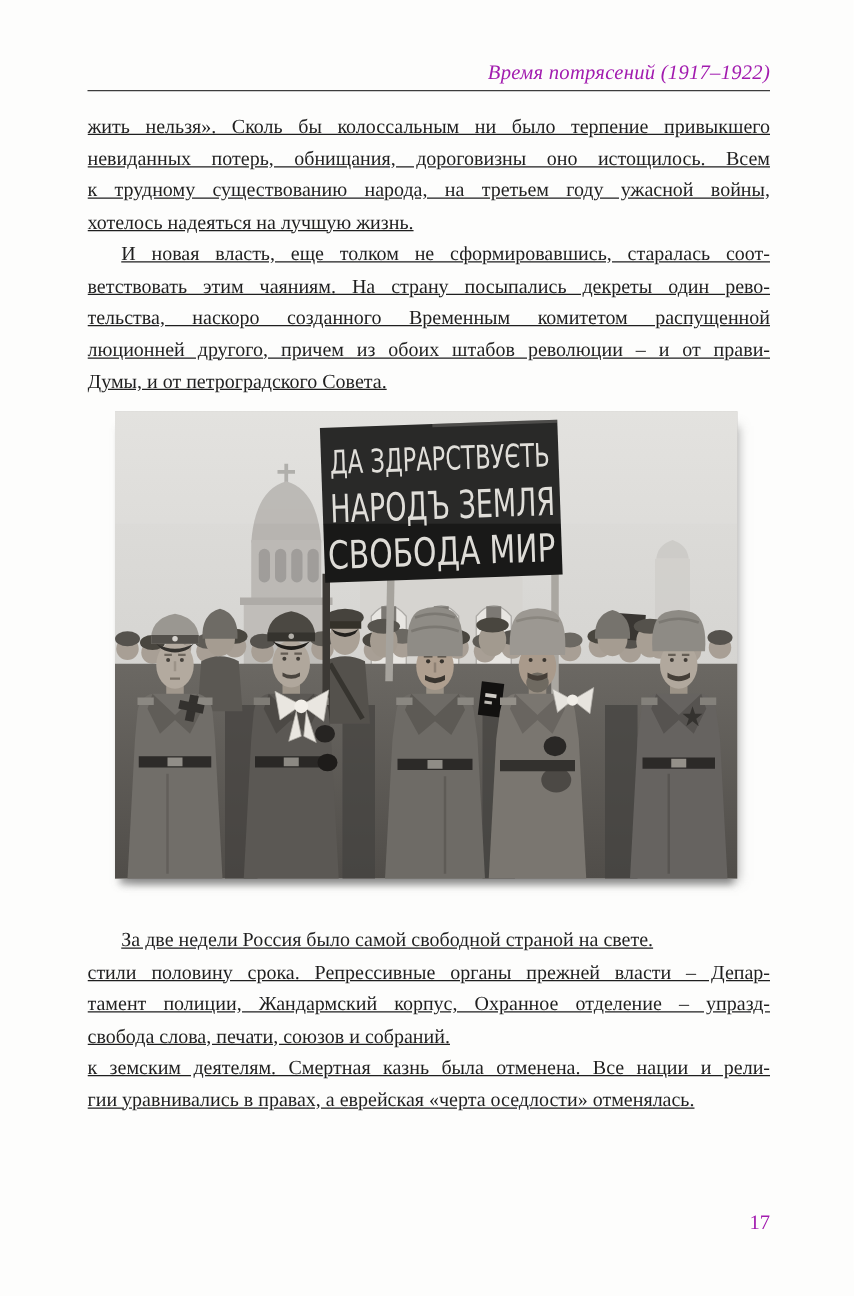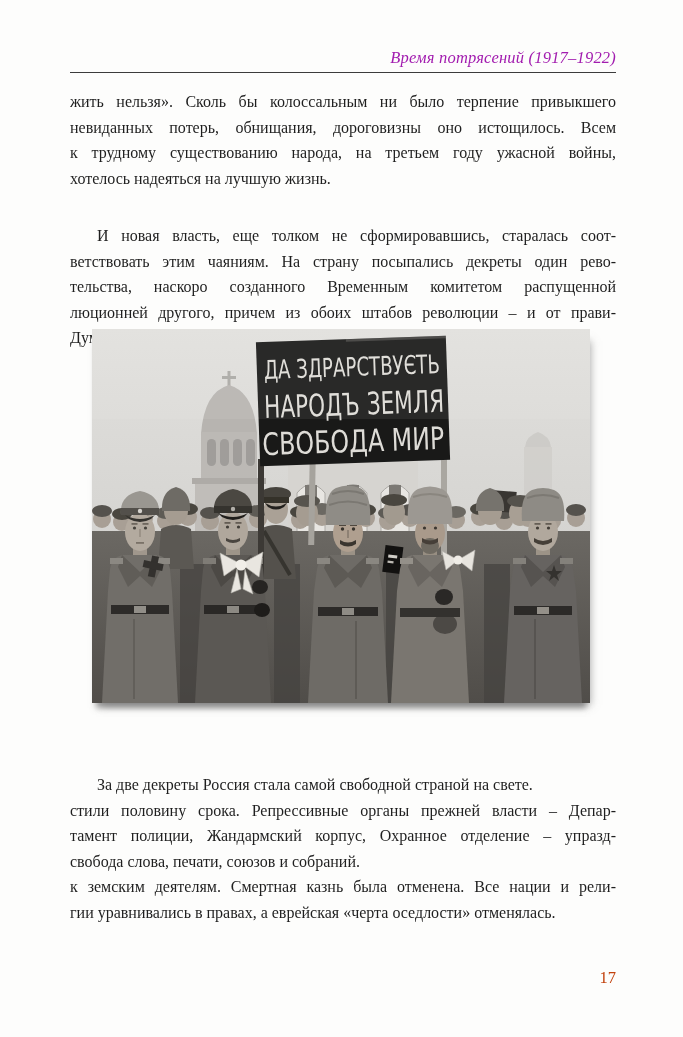--- a/index.html
+++ b/index.html
@@ -16,37 +16,37 @@
   .header-rule{
     position:absolute;top:72px;left:70px;width:546px;height:0;
     border-top:1.6px solid #3c3c3c;
   }
   .text-block{position:absolute;left:70px;width:546px;font-size:16px;color:#1f1f1f;}
   #text-above{top:89px;}
   #text-below{top:740px;}
   .para{margin:0;}
   .line{
     height:25.5px;line-height:25.5px;overflow:hidden;
-    text-align:justify;text-align-last:justify;text-justify:inter-word;
+    text-align:justify;text-align-last:justify;text-justify:inter-word;text-decoration:underline;
   }
   .line.last{text-align-last:left;}
-  .line.indent{text-indent:27px;margin-top:32px;}
+  .line.indent{text-indent:27px;}
   figure.photo{
     position:absolute;top:329px;left:92px;width:498px;height:374px;margin:0;
     box-shadow:0 9px 6px -4px rgba(108,108,108,.7), 6px 7px 8px -5px rgba(120,120,120,.5);
     background:#cfcecc;
   }
   figure.photo svg{display:block;}
   .banner-text{
     font-family:"DejaVu Sans",sans-serif;
     fill:#dedcd7;text-anchor:middle;
   }
   .page-number{
     position:absolute;top:968px;left:70px;width:546px;
-    text-align:right;font-size:16.5px;color:#c2410c;
+    text-align:right;font-size:16.5px;color:#a21caf;
   }
 </style>
 </head>
 <body>
 
 <div class="page">
 
   <div class="running-header">
     <span>Время потрясений (1917–1922)</span>
   </div>
@@ -338,21 +338,21 @@
           <path d="M-8 290 L-8 370" stroke="#524f4b" stroke-width="2" opacity="0.7"></path>
         </g>
       </g>
 
       <rect x="0" y="0" width="498" height="90" fill="#ffffff" opacity="0.07"></rect>
     </svg>
   </figure>
 
   <div class="text-block" id="text-below">
       <div class="para">
-        <div class="line last indent">За две декреты Россия стала самой свободной страной на свете.</div>
+        <div class="line last indent">За две недели Россия было самой свободной страной на свете.</div>
       </div>
       <div class="para">
         <div class="line">стили половину срока. Репрессивные органы прежней власти – Депар-</div>
         <div class="line">тамент полиции, Жандармский корпус, Охранное отделение – упразд-</div>
         <div class="line last">свобода слова, печати, союзов и собраний.</div>
       </div>
       <div class="para">
         <div class="line">к земским деятелям. Смертная казнь была отменена. Все нации и рели-</div>
         <div class="line last">гии уравнивались в правах, а еврейская «черта оседлости» отменялась.</div>
       </div>

